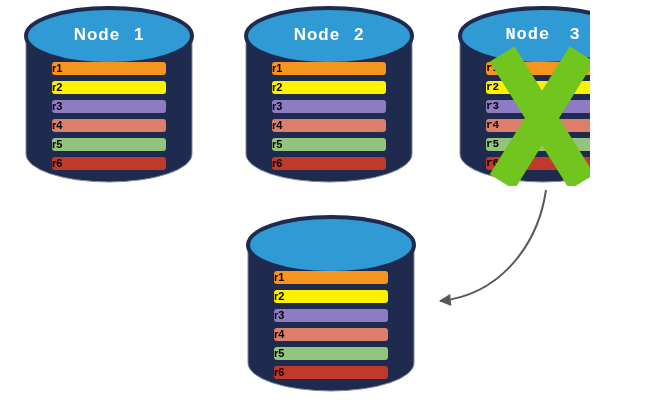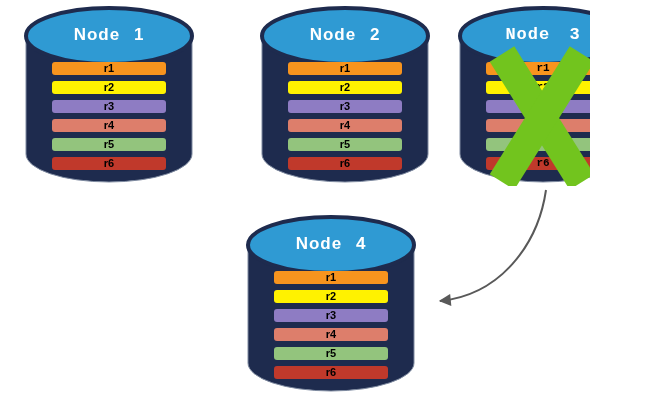--- a/index.html
+++ b/index.html
@@ -2,37 +2,37 @@
 <html style="--cylinder-body: #1E2B4E; --cylinder-top: #2F9AD3; --cylinder-outline: #7E8AA0; --failure-x: #72C41E; --arrow: #595959; --title-text: #FFFFFF; --row-text: #000000;"><head>
 <meta charset="utf-8">
 <style>
   html,body{margin:0;padding:0;background:#ffffff;}
   .canvas{
     position:relative;width:590px;height:402px;background:#ffffff;
     font-family:"Liberation Sans", sans-serif;overflow:hidden;
   }
   .node{position:absolute;width:182px;height:180px;}
   .node-1{left:18px;top:6px;}
-  .node-2{left:254px;top:6px;}
+  .node-2{left:238px;top:6px;}
   .node-3{left:452px;top:6px;font-family:Liberation Mono, monospace;}
   .node-4{left:240px;top:215px;}
   .cyl{position:absolute;left:0;top:0;width:182px;height:180px;}
   .cyl-body{fill:var(--cylinder-body);stroke:var(--cylinder-outline);stroke-width:1;}
   .cyl-top{fill:var(--cylinder-top);stroke:var(--cylinder-body);stroke-width:4;}
   .node-title{
     position:absolute;top:19px;left:0;right:0;text-align:center;
     color:var(--title-text);font-size:17px;font-weight:bold;
     letter-spacing:1px;word-spacing:8px;line-height:19px;
   }
   .rows{
     position:absolute;top:56px;left:34px;width:114px;
     display:flex;flex-direction:column;gap:6px;
   }
   .row{
-    height:13px;border-radius:3px;text-align:center;
+    height:13px;border-radius:3px;
     font-size:11px;font-weight:bold;line-height:13px;
     color:var(--row-text);
   }
   .xmark{position:absolute;left:0;top:0;width:182px;height:180px;pointer-events:none;}
   .xmark line{stroke:var(--failure-x);stroke-width:29;stroke-linecap:butt;}
   .arrow-layer{position:absolute;left:0;top:0;width:646px;height:402px;}
   .arrow-path{fill:none;stroke:var(--arrow);stroke-width:2;}
   .arrow-head{fill:var(--arrow);}
 </style>
 </head>
@@ -99,21 +99,20 @@
       <line x1="50" y1="48" x2="130" y2="176"></line>
       <line x1="130" y1="48" x2="50" y2="176"></line>
     </svg>
   </div>
 
   <div class="node node-4">
     <svg class="cyl" viewBox="0 0 182 180" aria-hidden="true">
       <path class="cyl-body" d="M8,30 V148 A83,28 0 0 0 174,148 V30 Z"></path>
       <ellipse class="cyl-top" cx="91" cy="30" rx="83" ry="28"></ellipse>
     </svg>
-    <div class="node-title">Node 4</div>
     <div class="rows">
       <div class="row" style="background: rgb(247, 148, 30);">r1</div>
       <div class="row" style="background: rgb(255, 242, 0);">r2</div>
       <div class="row" style="background: rgb(142, 124, 195);">r3</div>
       <div class="row" style="background: rgb(221, 126, 107);">r4</div>
       <div class="row" style="background: rgb(147, 196, 125);">r5</div>
       <div class="row" style="background: rgb(192, 57, 43);">r6</div>
     </div>
   </div>
 

